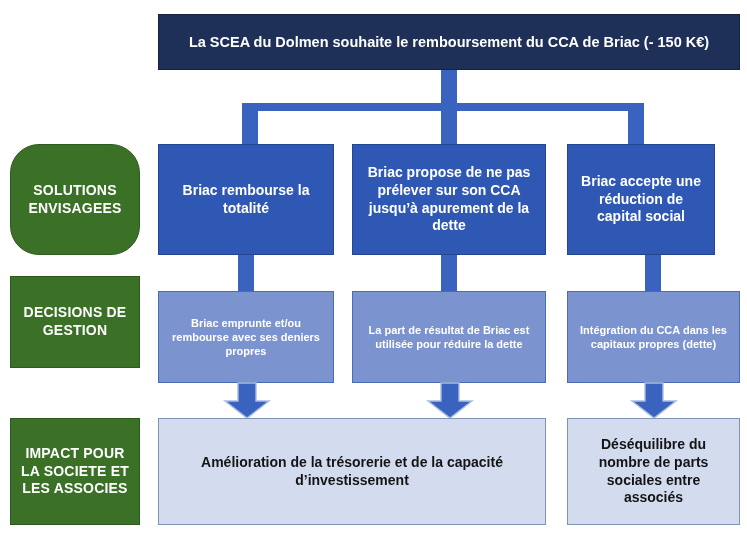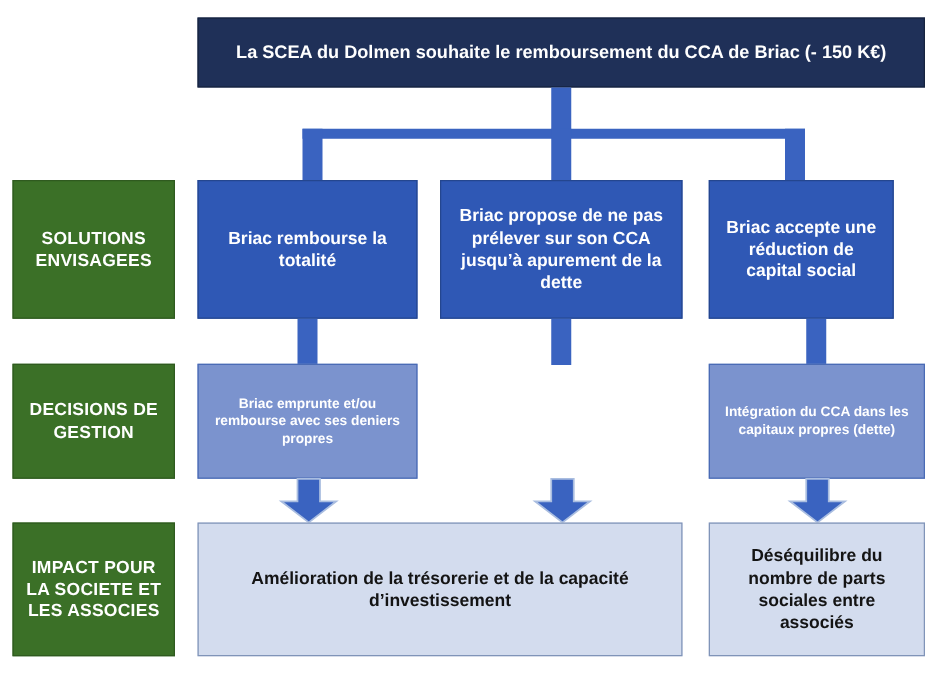--- a/index.html
+++ b/index.html
@@ -102,33 +102,34 @@
   <div class="box header-banner" style="left:158px; top:14px; width:582px; height:56px;">La SCEA du Dolmen souhaite le remboursement du CCA de Briac (- 150 K€)</div>
 
   <div class="connector-h" style="left:242px; top:103px; width:402px; height:8px;"></div>
 
   <div class="connector-bar" style="left:441px; top:70px; width:16px; height:38px;"></div>
 
   <div class="connector-bar" style="left:242px; top:103px; width:16px; height:42px;"></div>
   <div class="connector-bar" style="left:441px; top:103px; width:16px; height:42px;"></div>
   <div class="connector-bar" style="left:628px; top:103px; width:16px; height:42px;"></div>
 
-  <div class="box row-label" style="left:10px; top:144px; width:130px; height:111px;">SOLUTIONS ENVISAGEES</div>
+  <div class="box row-label" style="left:10px; top:144px; width:130px; height:111px;border-radius:29px;">SOLUTIONS ENVISAGEES</div>
 
   <div class="box sol-box" style="left:352px; top:144px; width:194px; height:111px;">Briac propose de ne pas prélever sur son CCA jusqu’à apurement de la dette</div>
   <div class="box sol-box" style="left:158px; top:144px; width:176px; height:111px;">Briac rembourse la totalité</div>
   <div class="box sol-box" style="left:567px; top:144px; width:148px; height:111px;">Briac accepte une réduction de capital social</div>
 
   <div class="connector-bar" style="left:238px; top:255px; width:16px; height:37px;"></div>
   <div class="connector-bar" style="left:441px; top:255px; width:16px; height:37px;"></div>
   <div class="connector-bar" style="left:645px; top:255px; width:16px; height:37px;"></div>
 
-  <div class="box row-label" style="left:10px; top:291px; width:130px; height:92px;">DECISIONS DE GESTION</div>
+  <div class="box row-label" style="left:10px; top:276px; width:130px; height:92px;">DECISIONS DE GESTION</div>
 
   <div class="box dec-box" style="left:158px; top:291px; width:176px; height:92px;">Briac emprunte et/ou rembourse avec ses deniers propres</div>
+  <div class="box dec-box" style="left:352px; top:291px; width:194px; height:92px;">La part de résultat de Briac est utilisée pour réduire la dette</div>
   <div class="box dec-box" style="left:567px; top:291px; width:173px; height:92px;">Intégration du CCA dans les capitaux propres (dette)</div>
 
   <svg class="arrow-svg" style="left:224px; top:383px; width:46px; height:36px;" viewBox="0 0 46 36">
     <polygon points="14,0 32,0 32,18 45,18 23,35 1,18 14,18" fill="#3a63c0" stroke="#a9bde0" stroke-width="1.4"></polygon>
   </svg>
   <svg class="arrow-svg" style="left:427px; top:383px; width:46px; height:36px;" viewBox="0 0 46 36">
     <polygon points="14,0 32,0 32,18 45,18 23,35 1,18 14,18" fill="#3a63c0" stroke="#a9bde0" stroke-width="1.4"></polygon>
   </svg>
   <svg class="arrow-svg" style="left:631px; top:383px; width:46px; height:36px;" viewBox="0 0 46 36">
     <polygon points="14,0 32,0 32,18 45,18 23,35 1,18 14,18" fill="#3a63c0" stroke="#a9bde0" stroke-width="1.4"></polygon>

